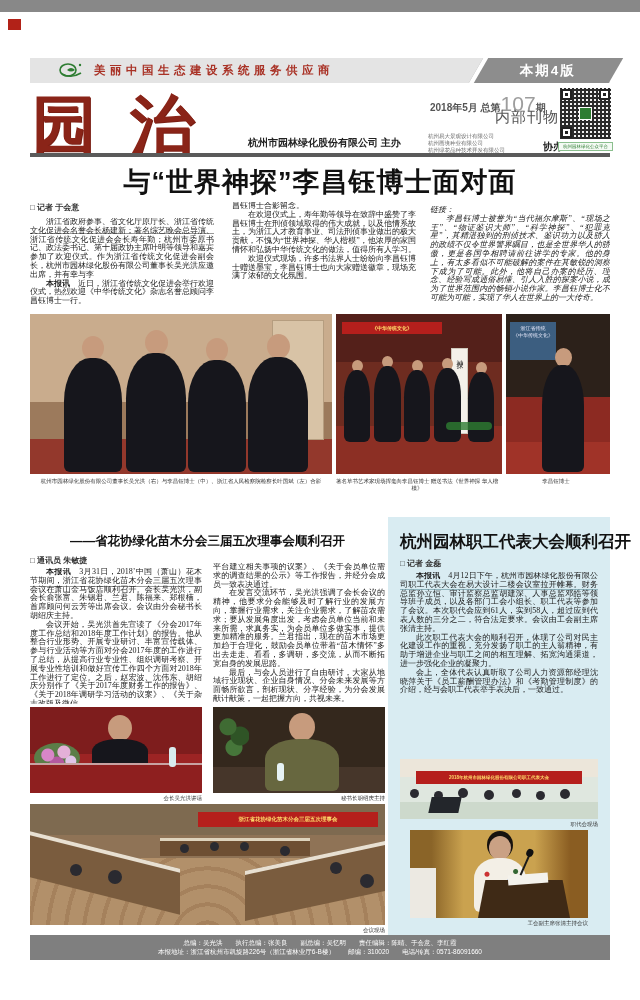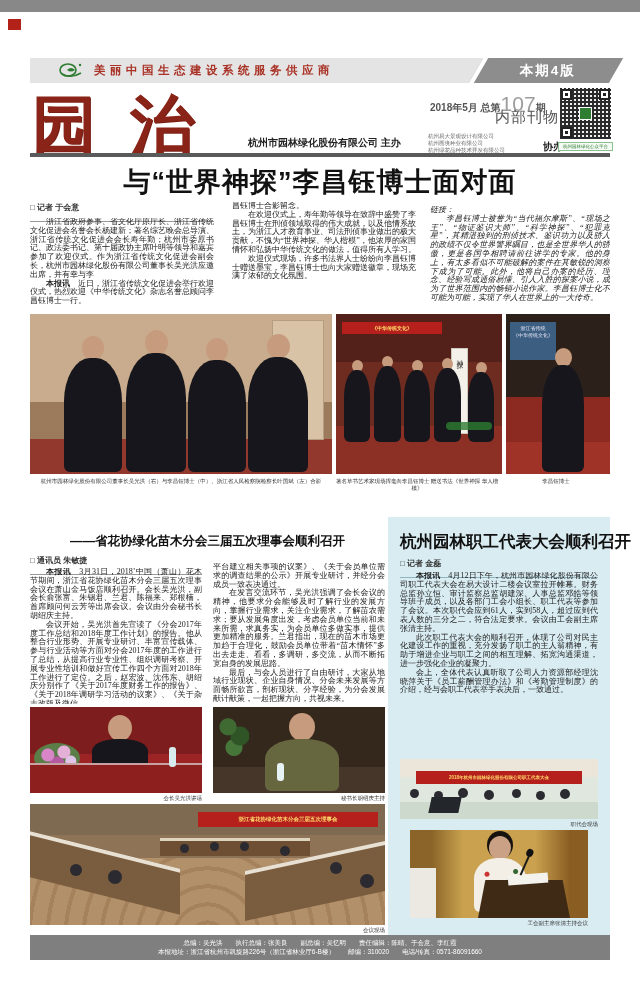--- a/index.html
+++ b/index.html
@@ -50,21 +50,21 @@
   .qr-eye { position:absolute; width:11px; height:11px; border:2px solid #222; background:#fff; }
   .qr-eye::after { content:""; position:absolute; left:2px; top:2px; width:3px; height:3px; background:#222; }
   #qr-center { position:absolute; left:19px; top:19px; width:13px; height:13px; background:#2e7d32; border:1px solid #fff; }
   #qr-caption-box { left:558px; top:130px; width:55px; height:9px; border:1px solid #8bbf8e; background:#f4faf4;
       display:flex; align-items:center; justify-content:center; }
   #qr-caption-box span { font-size:4.5px; color:#2e7d32; white-space:nowrap; }
   #head-rule { left:30px; top:141px; width:580px; height:4px; background:#5a5a5a; }
 
   
   .headline1 { left:30px; top:152px; width:580px; text-align:center; font-size:27px; font-weight:900; color:#111; letter-spacing:1px; }
-  .byline { font-size:8px; font-weight:bold; color:#333; border-bottom:1px solid #999; padding-bottom:8px; }
+  .byline { font-size:8px; font-weight:bold; color:#333; border-bottom:1px solid #999; padding-bottom:20px; }
   .col { font-size:8px; line-height:8.8px; text-align:justify; color:#1a1a1a; overflow:hidden; }
   .col p { text-indent:2em; }
   .lead { font-weight:bold; font-family:"Liberation Sans","DejaVu Sans",sans-serif; }
   .italic { font-style:italic; }
   .caption { font-size:5.5px; color:#333; line-height:7px; }
 
   
   .photo { overflow:hidden; }
   .person { position:absolute; }
   .head { border-radius:50%; background:#c79b7d; margin:0 auto; }
@@ -281,21 +281,21 @@
 
   <div id="a2-subtitle" class="abs sans">——省花协绿化苗木分会三届五次理事会顺利召开</div>
   <div id="a2-byline" class="abs">
     <div class="byline sans">□ 通讯员 朱敏捷</div>
   </div>
   <div id="a2-col1" class="abs col">
     <p><span class="lead">本报讯</span><span>　3月31日，2018’中国（萧山）花木节期间，浙江省花协绿化苗木分会三届五次理事会议在萧山金马饭店顺利召开。会长吴光洪，副会长俞张富、朱锡君、兰君、陈福来、郑根楠，首席顾问何云芳等出席会议。会议由分会秘书长胡绍庆主持。</span></p>
     <p>会议开始，吴光洪首先宣读了《分会2017年度工作总结和2018年度工作计划》的报告。他从整合行业形势、开展专业研讨、丰富宣传载体、参与行业活动等方面对分会2017年度的工作进行了总结，从提高行业专业性、组织调研考察、开展专业性培训和做好宣传工作四个方面对2018年工作进行了定位。之后，赵宏波、沈伟东、胡绍庆分别作了《关于2017年度财务工作的报告》、《关于2018年调研学习活动的议案》、《关于杂志改版及微信</p>
   </div>
   <div id="a2-col2" class="abs col">
-    <p style="text-indent:0;">平台建立相关事项的议案》、《关于会员单位需求的调查结果的公示》开展专业研讨，并经分会成员一致表决通过。</p>
+    <p style="text-indent:0;">平台建立相关事项的议案》、《关于会员单位需求的调查结果的公示》等工作报告，并经分会成员一致表决通过。</p>
     <p>在发言交流环节，吴光洪强调了会长会议的精神，他要求分会能够及时了解行业的发展方向，掌握行业需求，关注企业需求，了解苗农需求；要从发展角度出发，考虑会员单位当前和未来所需，求真务实，为会员单位多做实事，提供更加精准的服务。兰君指出，现在的苗木市场更加趋于合理化，鼓励会员单位带着“苗木情怀”多出去走走、看看，多调研，多交流，从而不断拓宽自身的发展思路。</p>
     <p>最后，与会人员进行了自由研讨，大家从地域行业现状、企业自身情况、分会未来发展等方面畅所欲言，剖析现状、分享经验，为分会发展献计献策，一起把握方向，共视未来。</p>
   </div>
 
   <div id="photo-a2-1" class="abs photo">
     <div class="flowers"></div>
     <div class="person" style="left:62px;top:8px;width:56px;height:58px;">
       <div class="head" style="width:24px;height:26px;"></div>
         <div class="torso" style="height:32px;"></div>
       </div>

